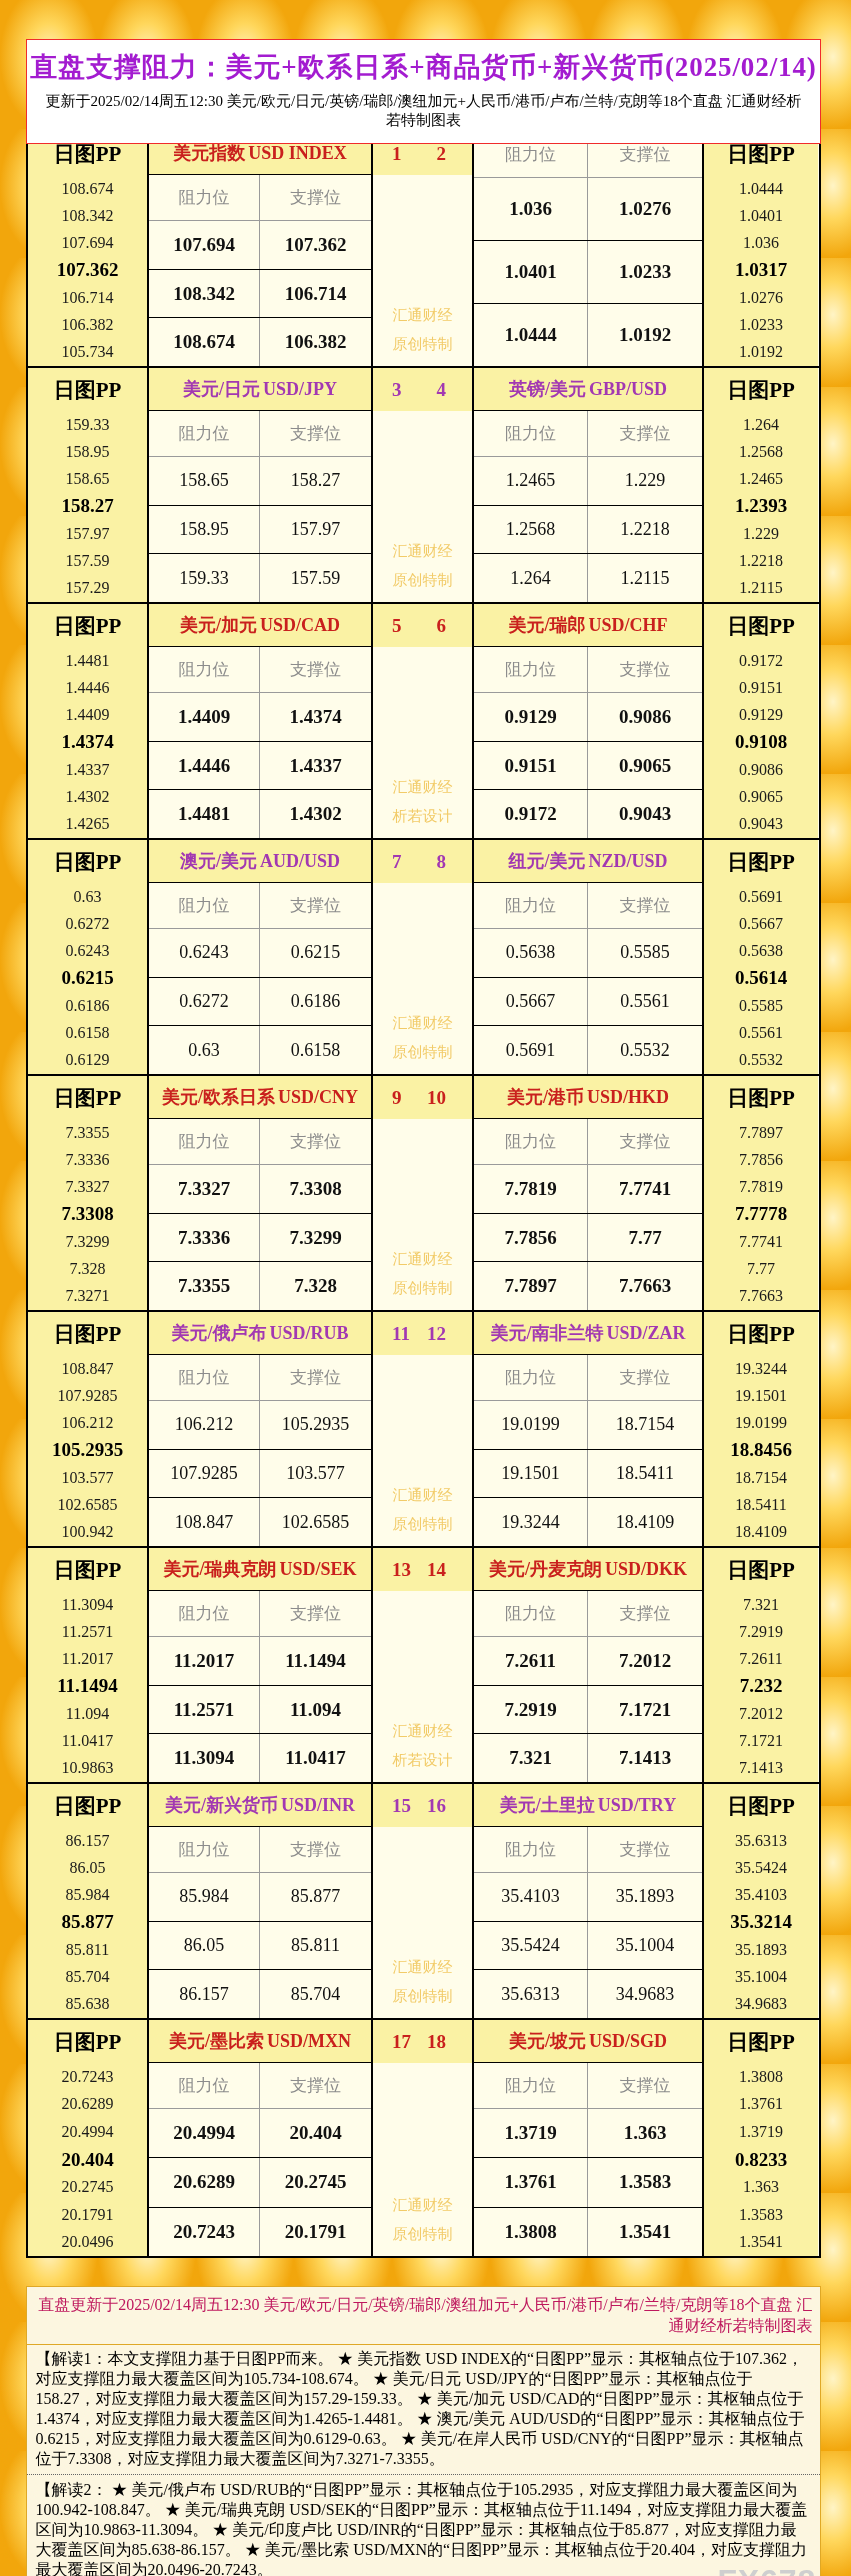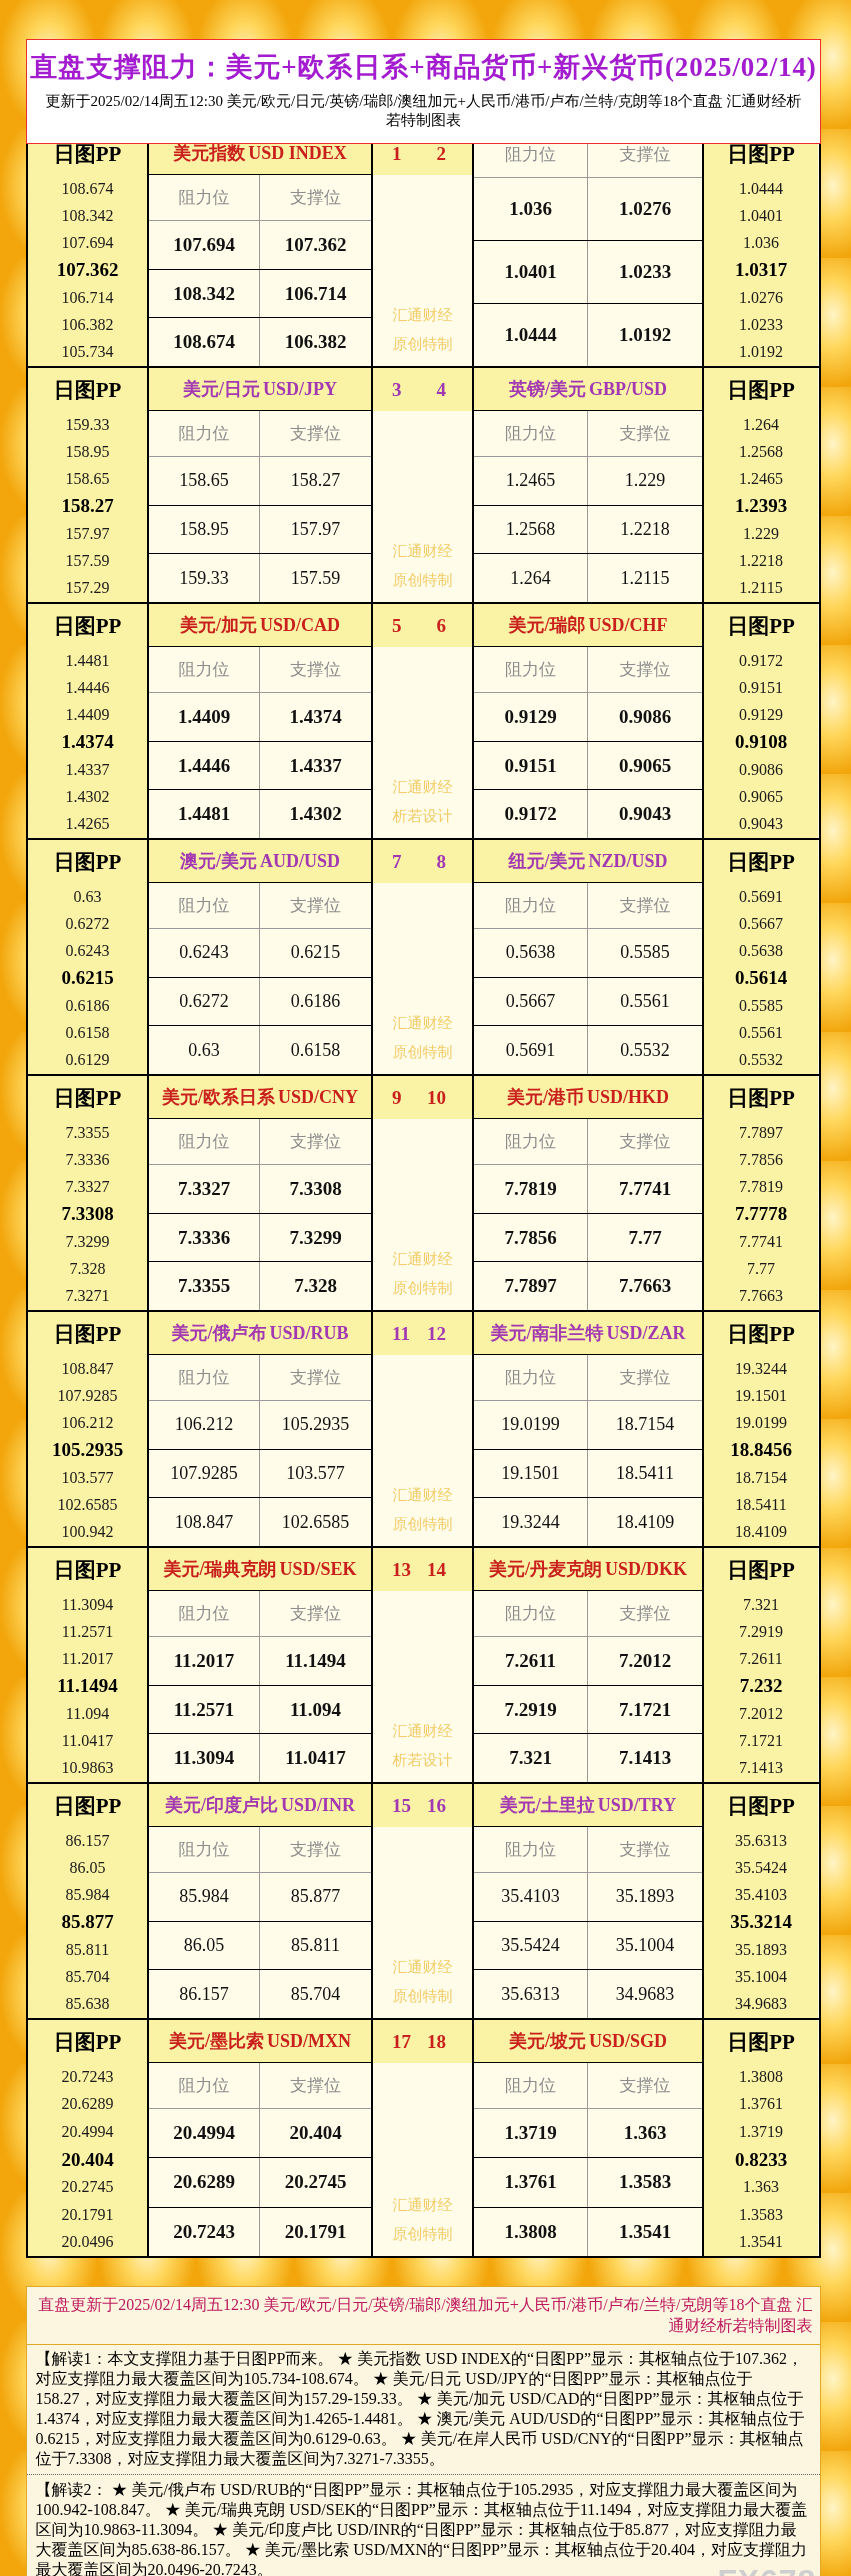--- a/index.html
+++ b/index.html
@@ -660,21 +660,21 @@
       <div class="pp-v">86.05</div>
       <div class="pp-v">85.984</div>
       <div class="pp-v pivot">85.877</div>
       <div class="pp-v">85.811</div>
       <div class="pp-v">85.704</div>
       <div class="pp-v">85.638</div>
     </div>
 
     <div class="pair-col">
       <div class="pair-head">
-        <span>美元/印度卢比</span>
+        <span>美元/新兴货币</span>
         <span>USD/INR</span>
       </div>
       <div class="rs-head">
         <div class="rs-h">阻力位</div>
         <div class="rs-h">支撑位</div>
       </div>
       <div class="rs-row">
         <div class="rs-c">85.984</div>
         <div class="rs-c">85.877</div>
       </div>

